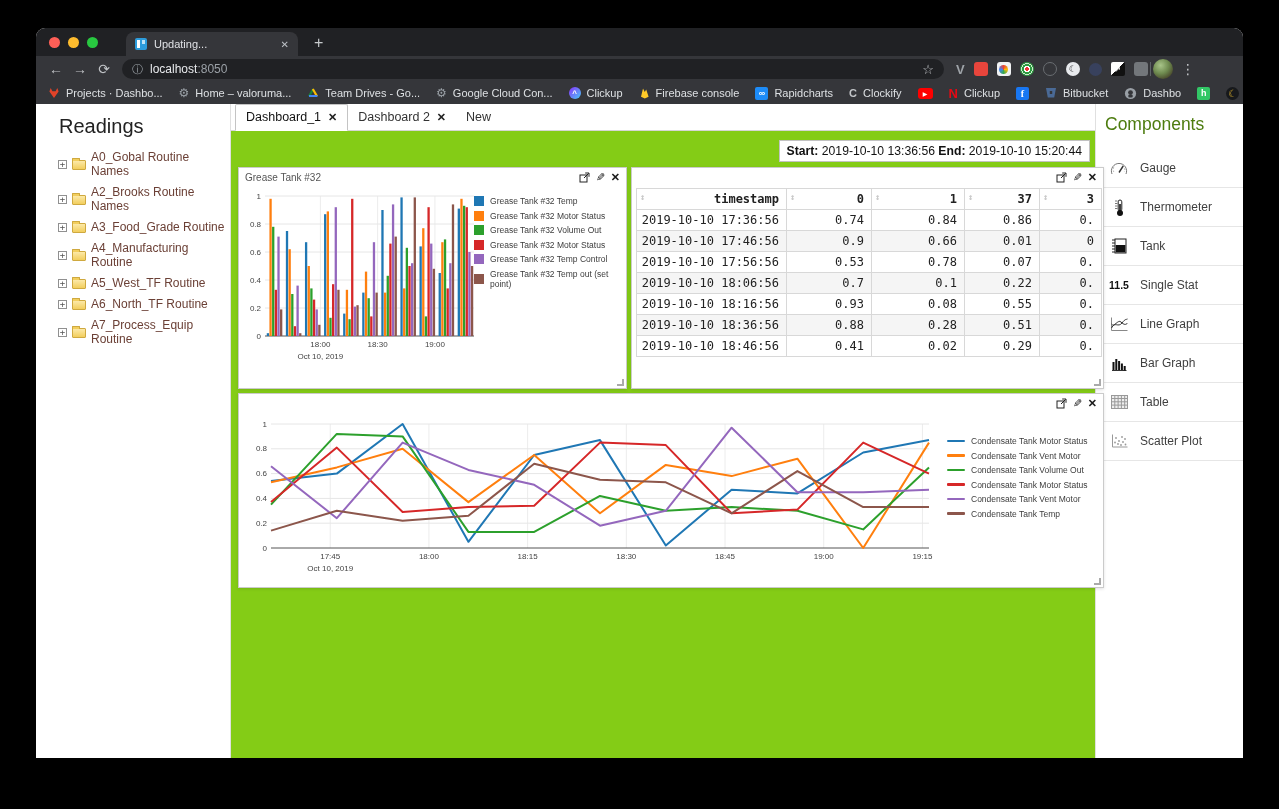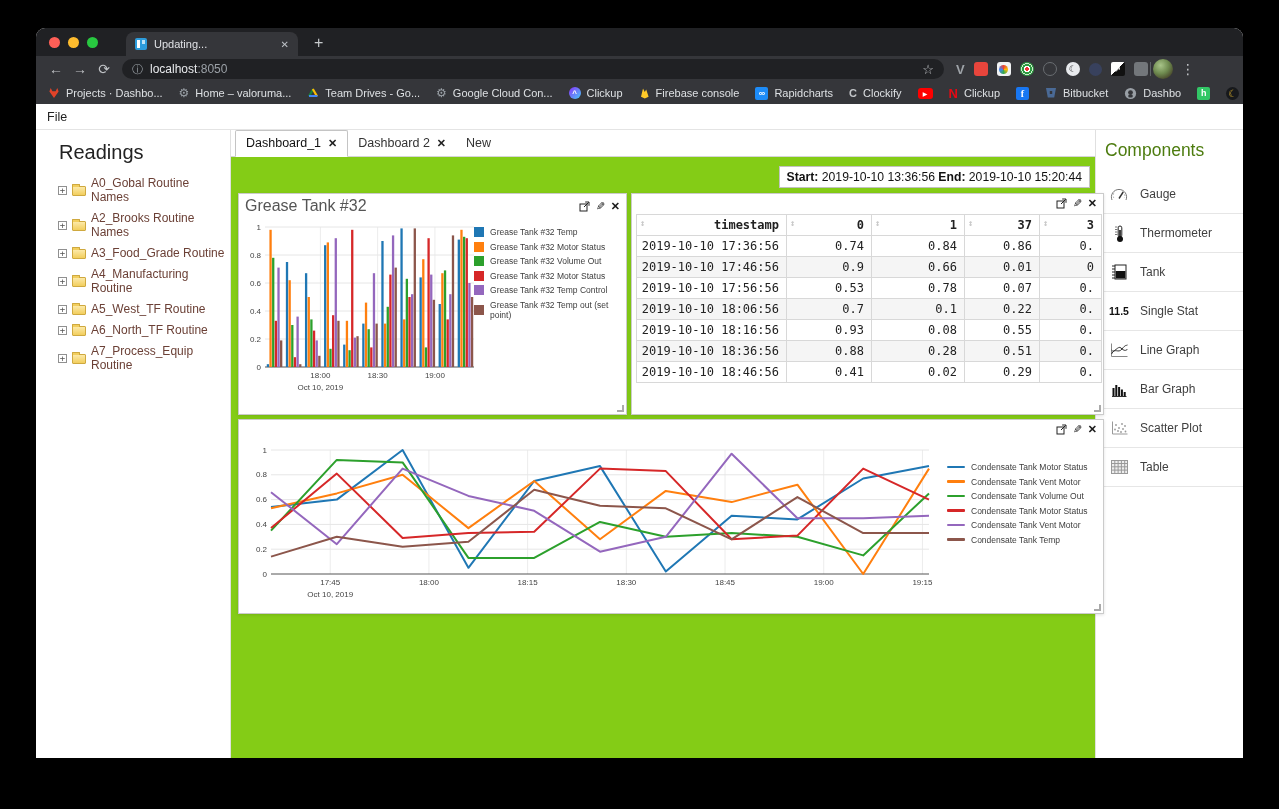--- a/index.html
+++ b/index.html
@@ -88,21 +88,21 @@
   .dash-tab.active { border:1px solid #c4c4c4; border-bottom:1px solid #fff; margin-bottom:-1px; border-radius:2px 2px 0 0; background:#fff; color:#111;}
   .dash-tab .tab-x { font-size:11px; font-weight:600; color:#222; }
 
   .canvas { flex:1; background:#84cc16; position:relative; }
   .time-range { position:absolute; top:9px; right:5px; background:#fff; border:1px solid #c2c2c2;
     padding:3px 7px; font-size:12.2px; color:#111; }
   .time-range b { font-weight:700; }
 
   .panel { position:absolute; background:#fff; border:1px solid #cbcbcb; box-shadow:0 1px 3px rgba(0,0,0,.12); }
   .panel-header { display:flex; justify-content:space-between; align-items:center; padding:3px 6px 0; }
-  .panel-title { font-size:16px; color:#555; }
+  .panel-title { font-size:10px; color:#555; }
   .panel-icons { display:flex; gap:6px; align-items:center; color:#1a1a1a; margin-left:auto;}
   .panel-icons .ic { font-size:11px; }
   [data-name="edit-icon"]{transform:scaleX(-1); font-size:12px;}
   [data-name="close-panel-icon"]{font-weight:600;}
   .resize-handle { position:absolute; right:2px; bottom:2px; width:7px; height:7px;
     border-right:2px solid #aaa; border-bottom:2px solid #aaa; }
 
   #bar-panel { left:7px; top:36px; width:389px; height:222px; }
   #table-panel { left:400px; top:36px; width:473px; height:222px; }
   #line-panel { left:7px; top:262px; width:866px; height:195px; }
@@ -256,23 +256,20 @@
       <span class="bookmark" data-name="bookmark-item">
         <span class="ic" data-name="hackerrank-icon">h</span>
       </span>
       <span class="bookmark" data-name="bookmark-item">
         <span class="ic" data-name="dyn-icon">☾</span>
         <span data-name="bookmark-label">Dyn</span>
       </span>
     </div>
 
   <div class="page" data-name="app-page">
-    <div class="menubar" data-name="app-menubar">
-      <span data-name="menu-file">File</span>
-    </div>
     <div class="content-row">
 
       <div class="readings-sidebar" data-name="readings-sidebar">
         <div class="readings-title" data-name="readings-title">Readings</div>
         <div id="readings-tree" data-name="readings-tree">
             <div class="tree-item" data-name="tree-item">
               <span class="expander" data-name="expand-icon">+</span>
               <span class="jfolder" data-name="folder-icon"></span>
               <span data-name="tree-item-label">A0_Gobal Routine Names</span>
             </div>
@@ -699,48 +696,48 @@
                     <rect x="2.5" y="7" width="2" height="8" fill="#111"></rect>
                     <rect x="5.3" y="4" width="2" height="11" fill="#111"></rect>
                     <rect x="8.1" y="6" width="2" height="9" fill="#111"></rect>
                     <rect x="10.9" y="8.5" width="2" height="6.5" fill="#111"></rect>
                     <rect x="13.7" y="11" width="2" height="4.5" fill="#111"></rect>
                   </svg>
                 </span>
               </span>
               <span class="component-label" data-name="component-label">Bar Graph</span>
             </div>
+            <div class="component-item" data-name="component-item-table">
+              <span class="component-icon-cell" data-name="component-icon-cell">
+                <span class="ic" data-name="table-icon">
+                  <svg width="19" height="16" fill="none" stroke="#999">
+                    <rect x="1.5" y="1.5" width="16" height="13" fill="#eee"></rect>
+                    <path d="M1.5 4.5h16M1.5 7.8h16M1.5 11.1h16M4.8 1.5v13M8.1 1.5v13M11.4 1.5v13M14.7 1.5v13"></path>
+                  </svg>
+                </span>
+              </span>
+              <span class="component-label" data-name="component-label">Table</span>
+            </div>
             <div class="component-item" data-name="component-item-scatter-plot">
               <span class="component-icon-cell" data-name="component-icon-cell">
                 <span class="ic" data-name="scatter-plot-icon">
                   <svg width="19" height="16" fill="#999">
                     <path d="M2.5 1.5 V14 H17.5" stroke="#999" fill="none"></path>
                     <circle cx="6" cy="5" r=".9"></circle>
                     <circle cx="9" cy="8" r=".9"></circle>
                     <circle cx="12" cy="4" r=".9"></circle>
                     <circle cx="8" cy="11" r=".9"></circle>
                     <circle cx="13" cy="9" r=".9"></circle>
                     <circle cx="15" cy="6" r=".9"></circle>
                     <circle cx="5" cy="9.5" r=".9"></circle>
                     <circle cx="11" cy="12" r=".9"></circle>
                     <circle cx="15.5" cy="11.5" r=".9"></circle>
                   </svg>
                 </span>
               </span>
               <span class="component-label" data-name="component-label">Scatter Plot</span>
             </div>
-            <div class="component-item" data-name="component-item-table">
-              <span class="component-icon-cell" data-name="component-icon-cell">
-                <span class="ic" data-name="table-icon">
-                  <svg width="19" height="16" fill="none" stroke="#999">
-                    <rect x="1.5" y="1.5" width="16" height="13" fill="#eee"></rect>
-                    <path d="M1.5 4.5h16M1.5 7.8h16M1.5 11.1h16M4.8 1.5v13M8.1 1.5v13M11.4 1.5v13M14.7 1.5v13"></path>
-                  </svg>
-                </span>
-              </span>
-              <span class="component-label" data-name="component-label">Table</span>
-            </div>
           </div>
       </div>
 
     </div>
   </div>
 </div>
 
 </body></html>

